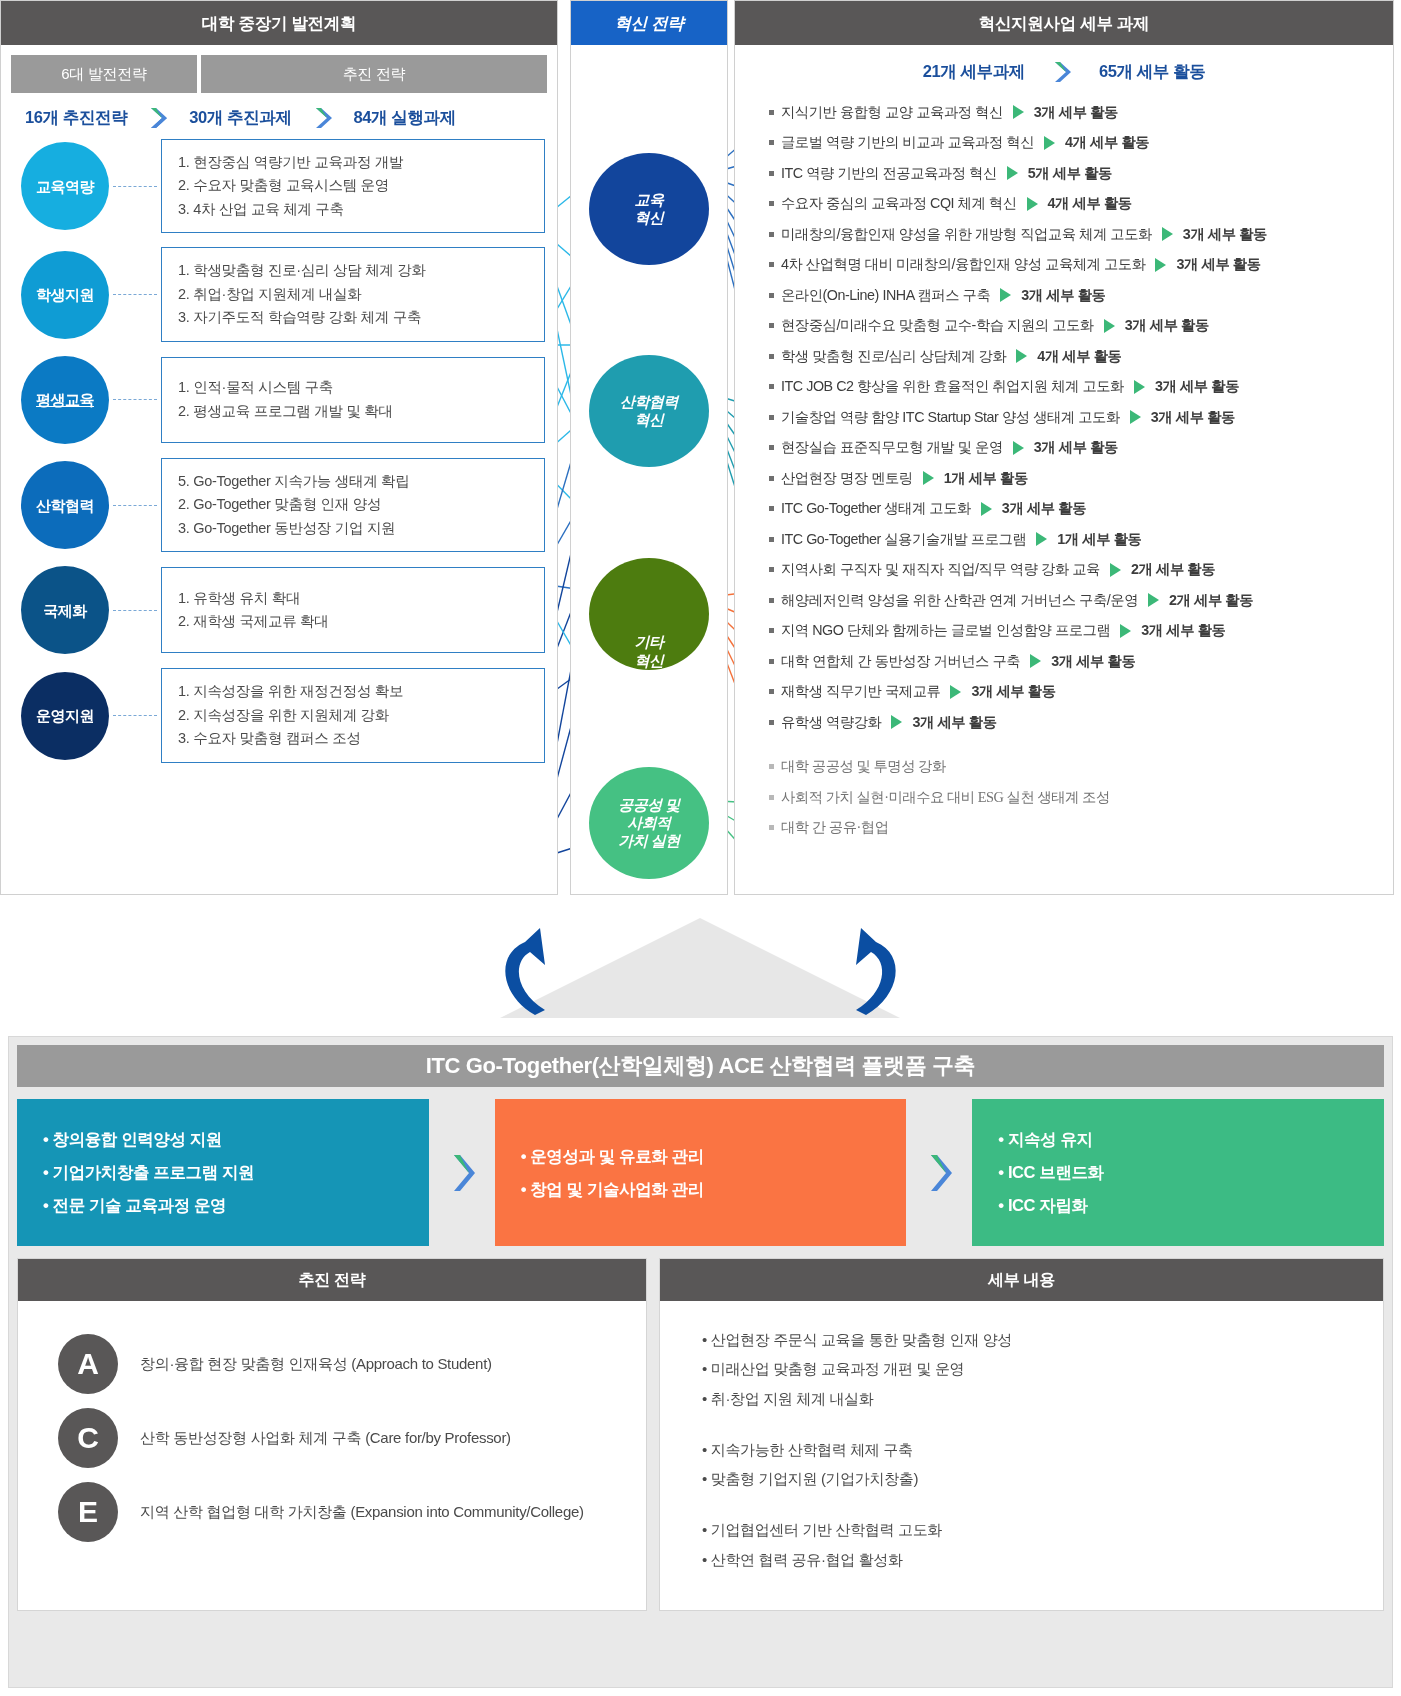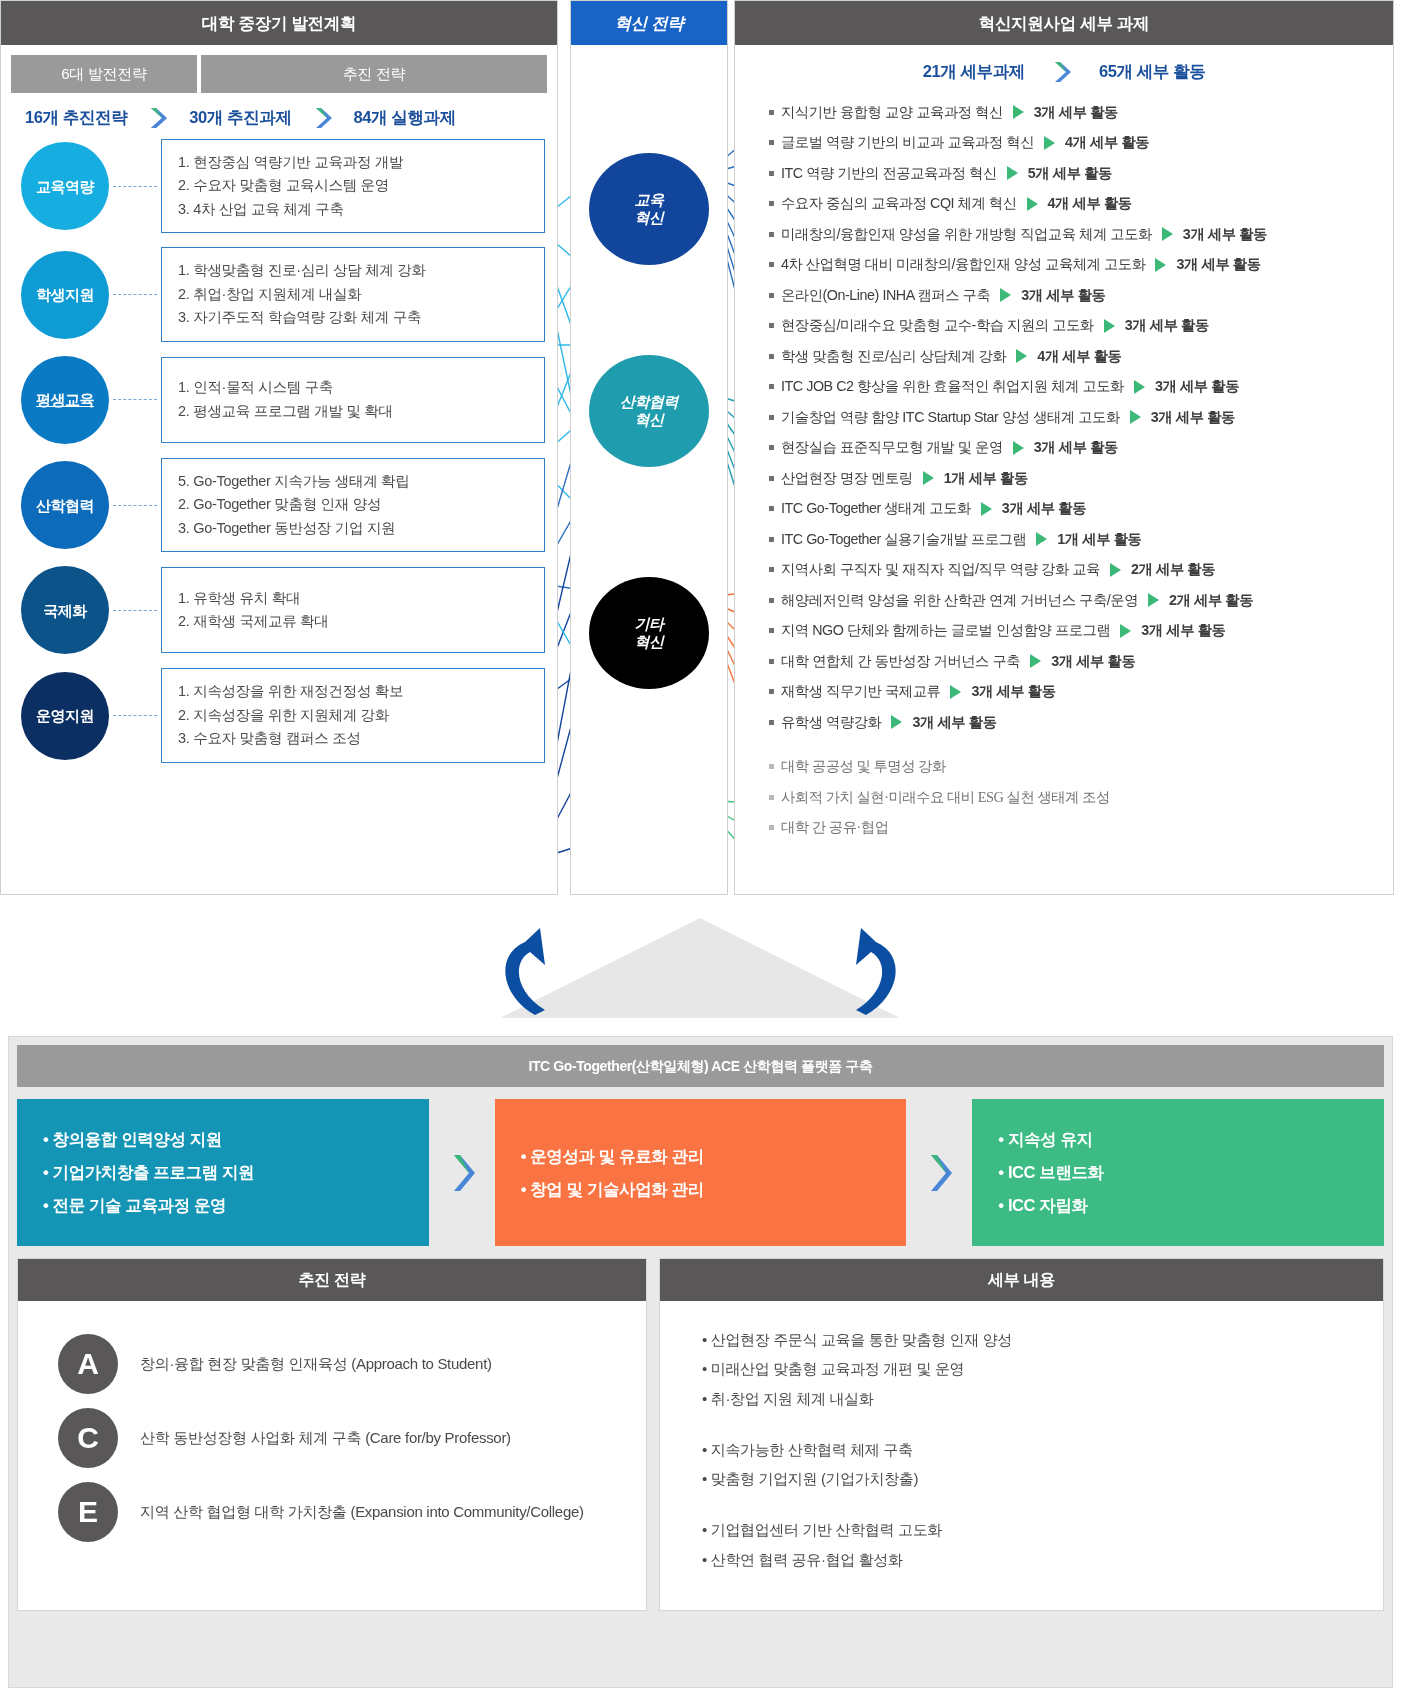--- a/index.html
+++ b/index.html
@@ -99,21 +99,21 @@
 
   
   .bottom-panel {
     position: absolute; left: 8px; top: 1036px;
     width: 1385px; height: 652px;
     background: #e9e9e9; border: 1px solid #d8d8d8;
   }
   .plat-title {
     margin: 8px 8px 0 8px; height: 42px; line-height: 42px;
     background: #9a9a9a; color:#fff; text-align:center;
-    font-weight: bold; font-size: 14px; letter-spacing: -0.4px;
+    font-weight: bold; font-size: 22px; letter-spacing: -0.4px;
   }
   .plat-row { display:flex; align-items: stretch; padding: 12px 8px 0 8px; gap: 0; }
   .plat-card {
     flex: 1; padding: 24px 26px; color:#fff; font-weight:bold;
     font-size: 16.5px; line-height: 2.0; letter-spacing:-0.4px;
     display:flex; flex-direction: column; justify-content:center;
     min-height: 125px;
   }
   .plat-chev { width: 66px; display:flex; align-items:center; justify-content:center; flex:none; }
 
@@ -319,22 +319,25 @@
 
   <div class="col col-mid">
     <div class="col-header hdr-blue">혁신 전략</div>
     <div class="mid-wrap" id="mid-wrap">
         <div class="ellipse" style="background: rgb(18, 69, 156); top: 108px;">
           <div>교육<br>혁신</div>
         </div>
         <div class="ellipse" style="background: rgb(31, 157, 175); top: 310px;">
           <div>산학협력<br>혁신</div>
         </div>
-        <div class="ellipse" style="background: #000000; top: 532px;">
+        <div class="ellipse" style="background: #4d7c0f; top: 513px; align-items: flex-end;">
           <div>기타<br>혁신</div>
+        </div>
+        <div class="ellipse" style="background: rgb(69, 193, 131); top: 722px;">
+          <div>공공성 및<br>사회적<br>가치 실현</div>
         </div>
       </div>
   </div>
 
   <div class="col col-right">
     <div class="col-header hdr-gray">혁신지원사업 세부 과제</div>
     <div class="right-body">
       <div class="right-flow">
         <span class="flow-lbl">21개 세부과제</span>
         <svg class="chev" viewBox="0 0 26 26">

